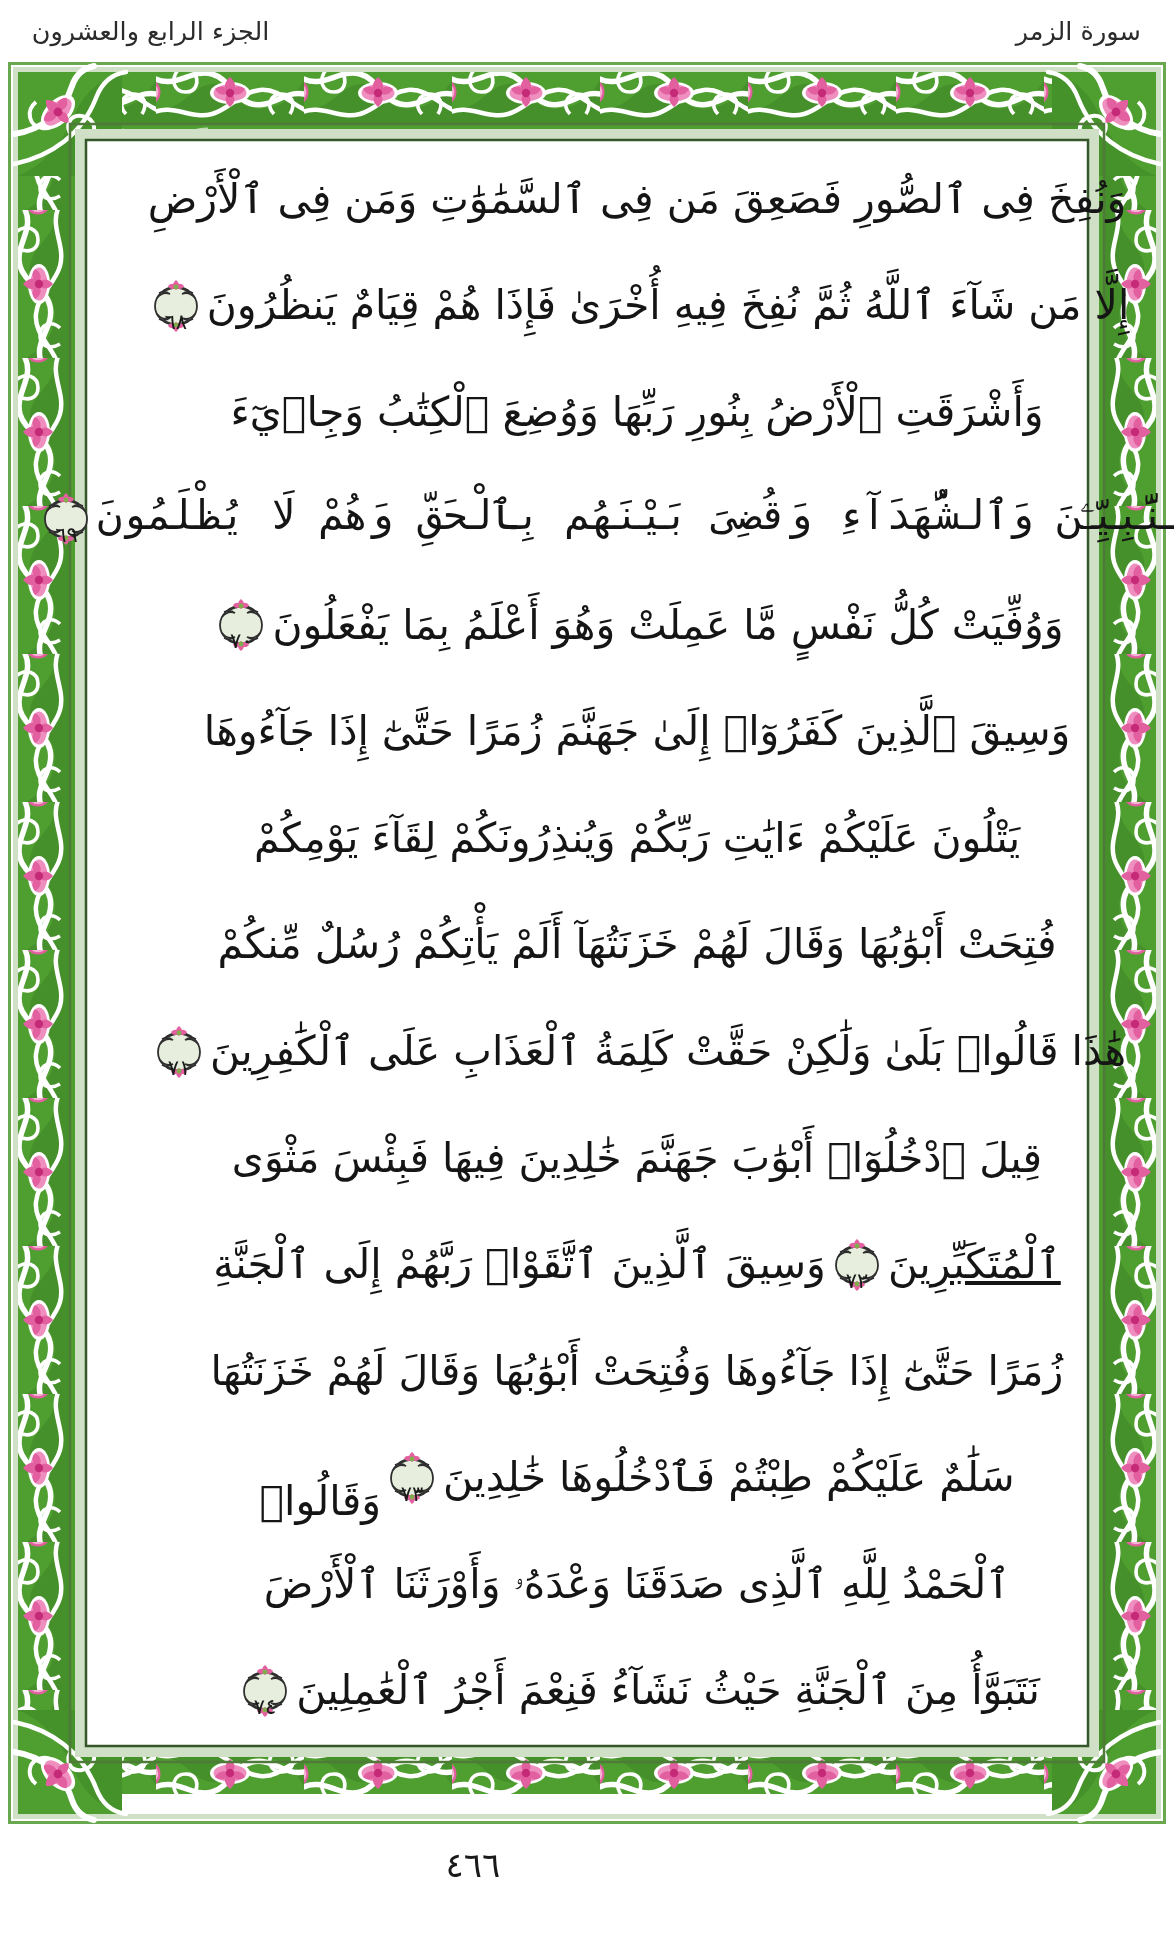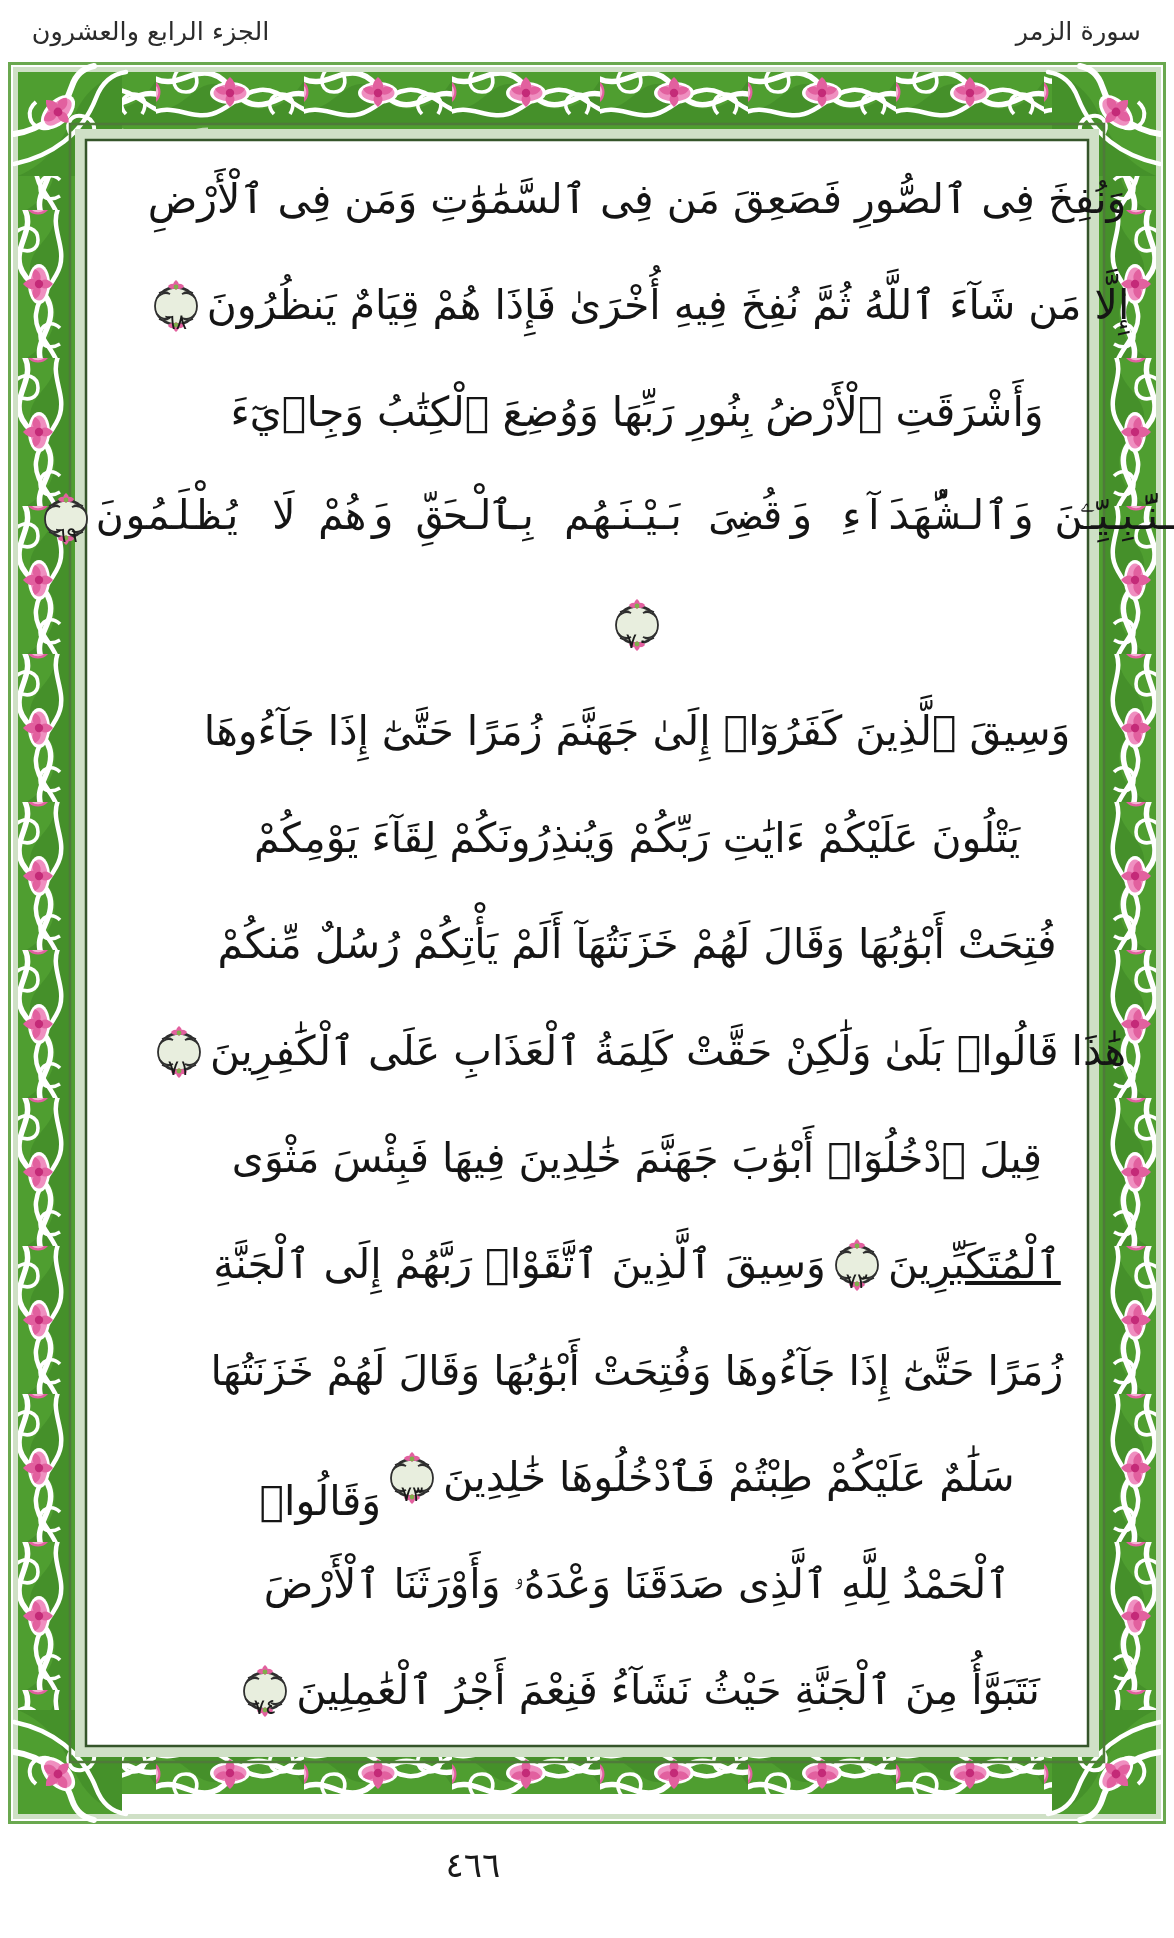--- a/index.html
+++ b/index.html
@@ -251,20 +251,21 @@
             <path d="M-8,2 C-4,-2 -1,0 0,4 C-3,6 -7,5 -8,2 Z" fill="#e2609f"></path>
             <path d="M8,2 C4,-2 1,0 0,4 C3,6 7,5 8,2 Z" fill="#e2609f"></path>
             <circle cx="0" cy="3" r="2.4" fill="#7fae4a"></circle>
           </g>
         </svg>
         <span class="num">٦٩</span>
       </span>
     </div>
 
     <div class="aline">
+      <span class="txt" style="transform: scaleX(1);">وَوُفِّيَتْ كُلُّ نَفْسٍ مَّا عَمِلَتْ وَهُوَ أَعْلَمُ بِمَا يَفْعَلُونَ</span>
       <span class="ayah">
         <svg viewBox="0 0 54 56" xmlns="http://www.w3.org/2000/svg">
           <ellipse cx="27" cy="28" rx="21" ry="19" fill="#e8eede" stroke="#2f2f2f" stroke-width="1.8"></ellipse>
           <path d="M8,20 q6,-7 13,-4 q-5,-4 -11,-1 M46,20 q-6,-7 -13,-4 q5,-4 11,-1" fill="none" stroke="#2f2f2f" stroke-width="1.6"></path>
           <path d="M8,36 q6,7 13,4 q-5,4 -11,1 M46,36 q-6,7 -13,4 q5,4 11,1" fill="none" stroke="#2f2f2f" stroke-width="1.6"></path>
           <path d="M14,14 q13,-8 26,0" fill="none" stroke="#2f2f2f" stroke-width="1.6"></path>
           <path d="M14,42 q13,8 26,0" fill="none" stroke="#2f2f2f" stroke-width="1.6"></path>
           <g transform="translate(27,6)">
             <path d="M0,-4 C4,-1 4,4 0,6 C-4,4 -4,-1 0,-4 Z" fill="#e2609f"></path>
             <path d="M-8,2 C-4,-2 -1,0 0,4 C-3,6 -7,5 -8,2 Z" fill="#e2609f"></path>

